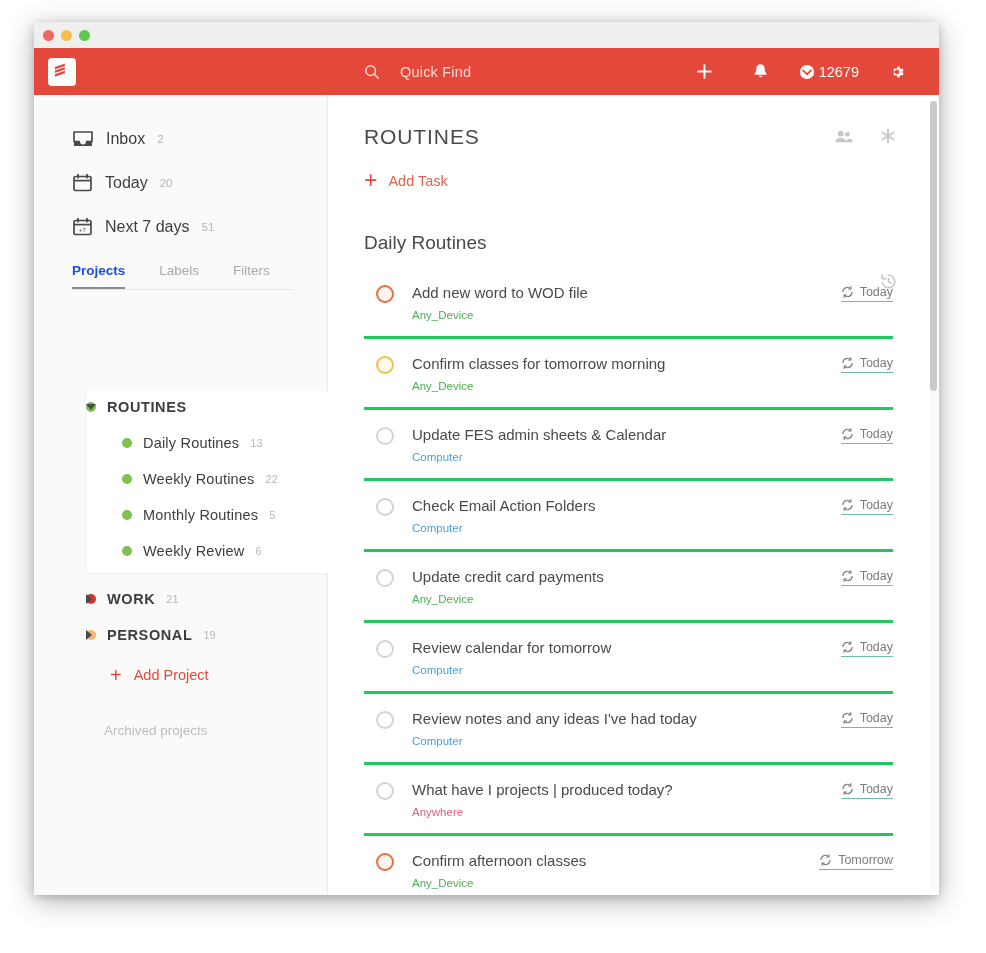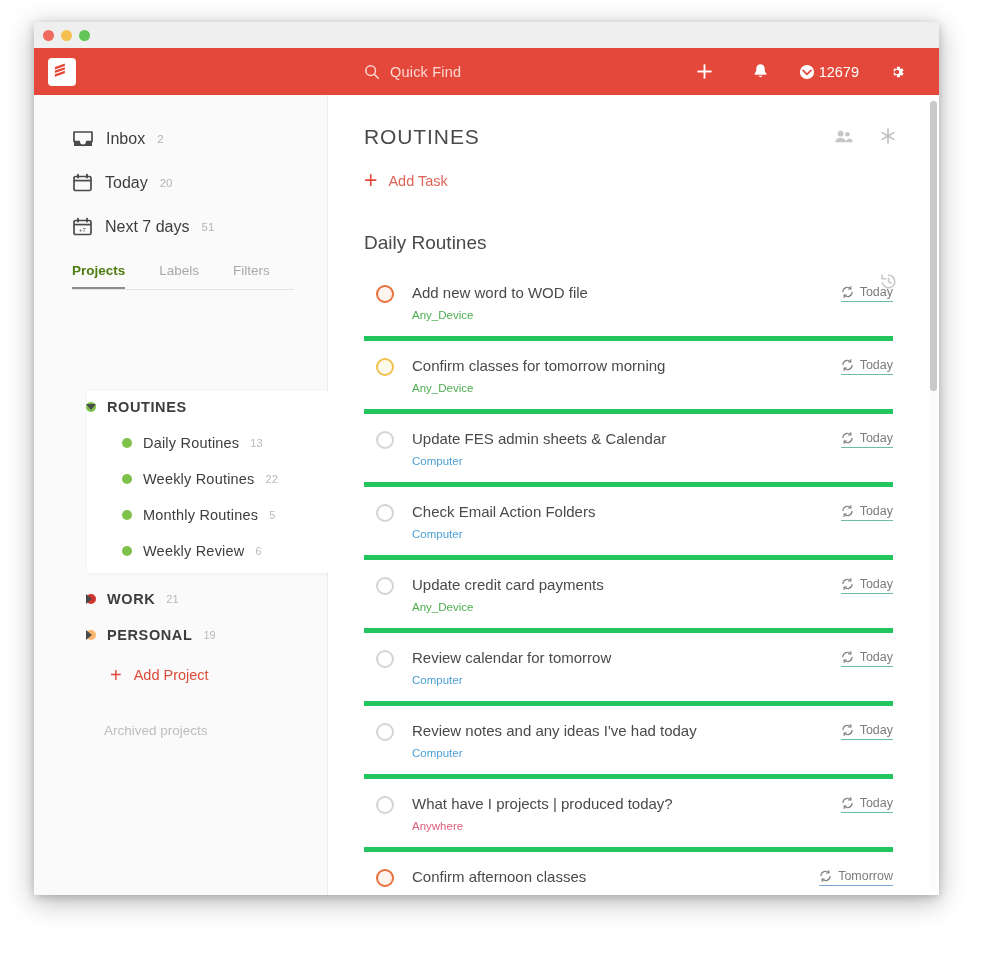--- a/index.html
+++ b/index.html
@@ -40,21 +40,21 @@
     position: relative;
     box-sizing: border-box;
   }
   .logo-box {
     width: 28px; height: 28px; margin-left: 14px;
     background:#fff; border-radius: 4px;
     display:flex; align-items:center; justify-content:center;
   }
   .quickfind {
     position:absolute; left: 330px; top: 0; height:47px;
-    display:flex; align-items:center; gap:10px;
+    display:flex; align-items:center; gap:20px;
   }
   .qf-text {
     color: #fbd8d3; font-size: 14.5px; letter-spacing: .2px;
   }
   .topbar-right {
     position:absolute; right: 14px; top:0; height:47px;
     display:flex; align-items:center; gap:0px;
   }
   .tb-btn {
     width: 56px; height: 47px;
@@ -88,21 +88,21 @@
 
   .tabs {
     display:flex; margin: 14px 0 0 38px; gap: 34px;
     border-bottom: 1px solid #e6e4e4; width: 222px;
     padding-bottom: 0;
   }
   .tab {
     font-size: 13.5px; color:#a9a9a9;
     padding-bottom: 9px; cursor:pointer;
   }
-  .tab.active { color:#4d7c0f; border-bottom: 2px solid #8c8c8c; font-weight:600;text-align:right;}
+  .tab.active { color:#1d4ed8; border-bottom: 2px solid #8c8c8c; font-weight:600;text-align:right;}
 
   .proj-panel {
     position:absolute; left:53px; top:296px;
     width: 253px; height: 182px;
     background:#ffffff;
     box-shadow: 0 1px 3px rgba(0,0,0,0.06);
   }
   .proj-list { position:absolute; left:0; top:294px; width:294px; }
   .proj-row {
     display:flex; align-items:center;
@@ -158,21 +158,21 @@
   }
   .add-task .plus { color:#e4483a; font-size: 23px; line-height:1; }
   .add-task .lbl { color:#dd6455; font-size: 14.5px; }
   .section-title {
     margin-top: 40px; font-size: 19px; color:#4a4a4a;
   }
 
   .task {
     display:flex; align-items:flex-start;
     padding: 16px 0 13px 0;
-    border-bottom: 5px solid #22c55e;
+    border-bottom: 3px solid #22c55e;
     position:relative;
   }
   .check {
     width: 18px; height: 18px; border-radius:50%;
     border: 2px solid #d4d4d4; flex:none;
     margin: 1px 18px 0 12px; cursor:pointer; box-sizing:border-box;
   }
   .check.p2 { border-color:#e8703a; background:#fdf3ef; }
   .check.p3 { border-color:#f0c14b; background:#fdf9ed; }
   .task-body { flex:1; }

